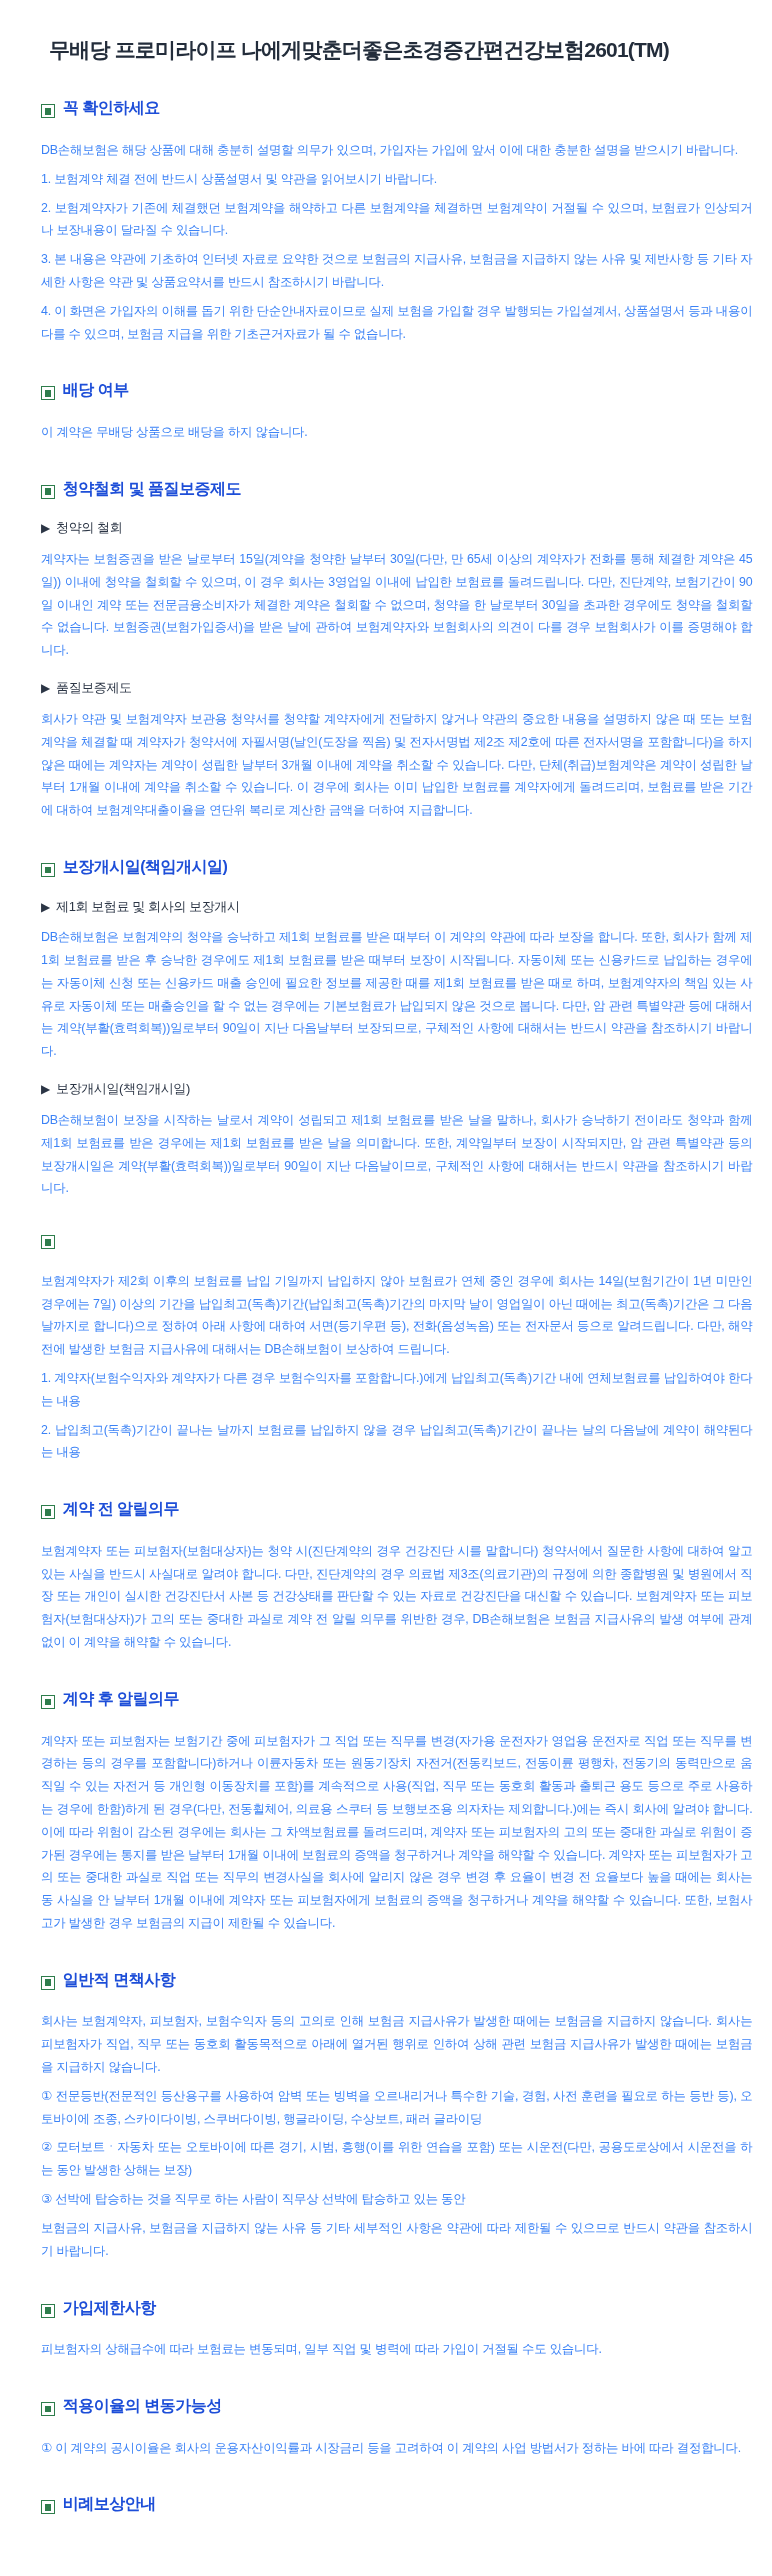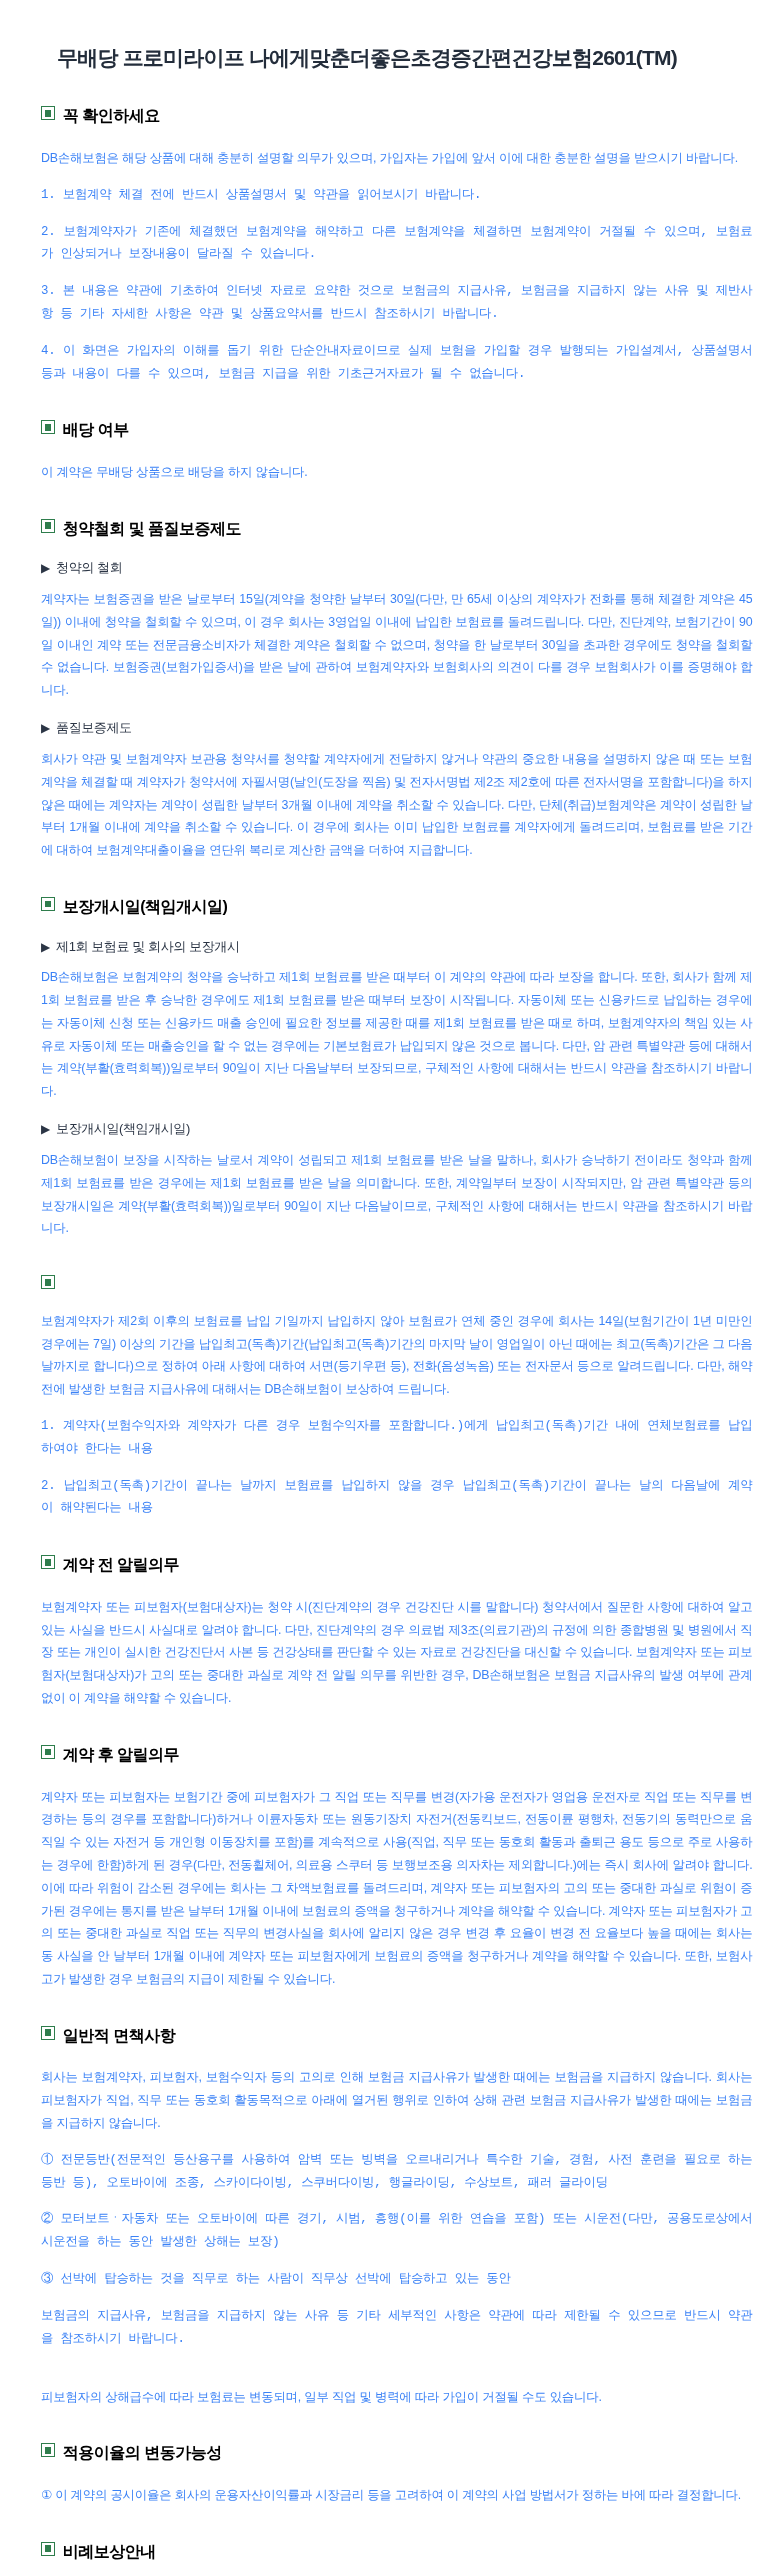--- a/index.html
+++ b/index.html
@@ -5,36 +5,36 @@
   html,body{margin:0;padding:0;background:#ffffff;}
   body{
     width:773px;
     font-family:"Liberation Sans","DejaVu Sans",sans-serif;
     color:#3a4351;
     letter-spacing:-0.2px;
     box-sizing:border-box;
   }
   .page{padding:28px 20.6px 52px 41px;}
   h1.doc-title{
-    margin:16px;
+    margin:8px;
     font-size:21px;
     line-height:1.3;
     font-weight:700;
     color:#232d3b;
     letter-spacing:-0.8px;
   }
   section.sec{margin-top:35px;}
   .sec-h{
     display:flex;
-    align-items:flex-start;
+    align-items:flex-end;
     gap:7.7px;
     margin:0 0 20.6px 0;
     font-size:16px;
     font-weight:700;
-    color:#000000;
+    color:#1d4ed8;
     letter-spacing:-0.5px;
     line-height:1.25;
   }
   .sq-icon{
     flex:none;
     width:12px;height:12px;
     border:1.5px solid #2e7d4c;
     position:relative;
     background:#fff;
   }
@@ -58,21 +58,21 @@
     font-size:12px;
     color:#2b3545;
   }
   p.para{
     margin:0;
     font-size:12.4px;
     line-height:1.84;
     text-align:justify;
     color:#3b82f6;
   }
-  p.para + p.para{margin-top:14px;font-family:Liberation Mono, monospace;}
+  p.para + p.para{margin-top:6px;}
 </style>
 </head>
 <body>
 
 <div class="page">
 
   <h1 class="doc-title">무배당 프로미라이프 나에게맞춘더좋은초경증간편건강보험2601(TM)</h1>
 
   <section class="sec">
     <h2 class="sec-h">
@@ -147,20 +147,24 @@
         <span>일반적 면책사항</span>
       </h2>
     <p class="para">회사는 보험계약자, 피보험자, 보험수익자 등의 고의로 인해 보험금 지급사유가 발생한 때에는 보험금을 지급하지 않습니다. 회사는 피보험자가 직업, 직무 또는 동호회 활동목적으로 아래에 열거된 행위로 인하여 상해 관련 보험금 지급사유가 발생한 때에는 보험금을 지급하지 않습니다.</p>
     <p class="para">① 전문등반(전문적인 등산용구를 사용하여 암벽 또는 빙벽을 오르내리거나 특수한 기술, 경험, 사전 훈련을 필요로 하는 등반 등), 오토바이에 조종, 스카이다이빙, 스쿠버다이빙, 행글라이딩, 수상보트, 패러 글라이딩</p>
     <p class="para">② 모터보트ㆍ자동차 또는 오토바이에 따른 경기, 시범, 흥행(이를 위한 연습을 포함) 또는 시운전(다만, 공용도로상에서 시운전을 하는 동안 발생한 상해는 보장)</p>
     <p class="para">③ 선박에 탑승하는 것을 직무로 하는 사람이 직무상 선박에 탑승하고 있는 동안</p>
     <p class="para">보험금의 지급사유, 보험금을 지급하지 않는 사유 등 기타 세부적인 사항은 약관에 따라 제한될 수 있으므로 반드시 약관을 참조하시기 바랍니다.</p>
   </section>
 
   <section class="sec">
+    <h2 class="sec-h">
+        <span class="sq-icon"></span>
+        <span>가입제한사항</span>
+      </h2>
     <p class="para">피보험자의 상해급수에 따라 보험료는 변동되며, 일부 직업 및 병력에 따라 가입이 거절될 수도 있습니다.</p>
   </section>
 
   <section class="sec">
     <h2 class="sec-h">
         <span class="sq-icon"></span>
         <span>적용이율의 변동가능성</span>
       </h2>
     <p class="para">① 이 계약의 공시이율은 회사의 운용자산이익률과 시장금리 등을 고려하여 이 계약의 사업 방법서가 정하는 바에 따라 결정합니다.</p>
   </section>

